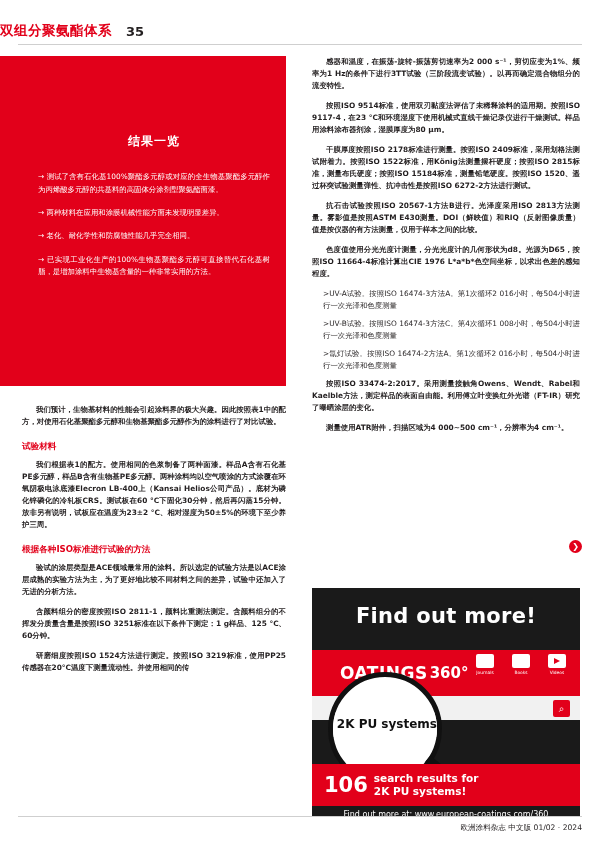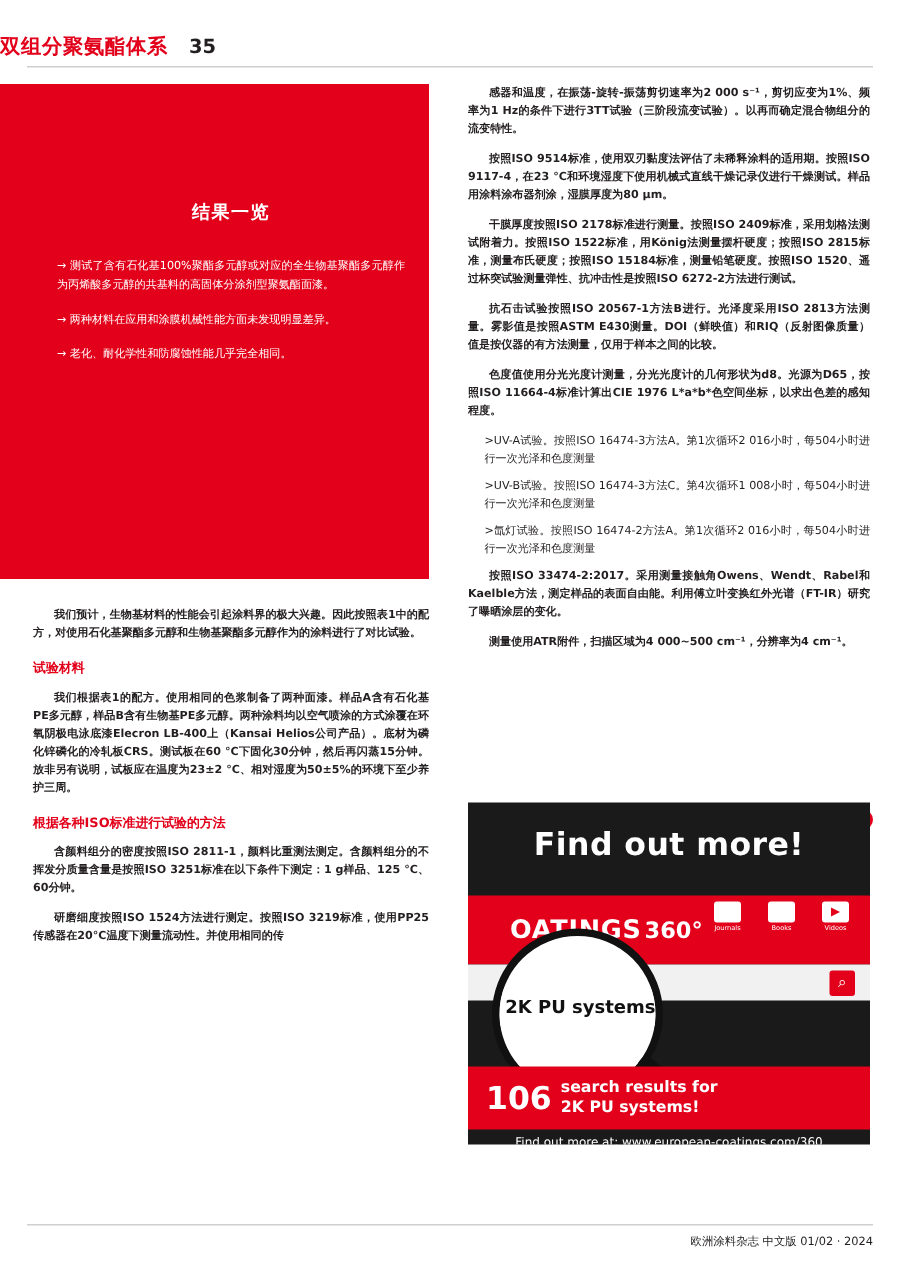--- a/index.html
+++ b/index.html
@@ -119,21 +119,21 @@
     color: #fff;
     font-size: 8px;
     line-height: 13px;
     text-align: center;
   }
 
   
   .ad {
     position: absolute;
     left: 312px;
-    top: 535px;
+    top: 588px;
     width: 268px;
     height: 228px;
     background: #1a1a1a;
     color: #ffffff;
     box-sizing: border-box;
     overflow: hidden;
   }
   .ad-title {
     text-align: center;
     font-size: 21px;
@@ -328,28 +328,30 @@
 
   <div class="bleed"></div>
 
   <div class="col col-left">
 
     <div class="redbox">
       <div class="redbox-title">结果一览</div>
       <p>→ 测试了含有石化基100%聚酯多元醇或对应的全生物基聚酯多元醇作为丙烯酸多元醇的共基料的高固体分涂剂型聚氨酯面漆。</p>
       <p>→ 两种材料在应用和涂膜机械性能方面未发现明显差异。</p>
       <p>→ 老化、耐化学性和防腐蚀性能几乎完全相同。</p>
+      <p>→ 已实现工业化生产的100%生物基聚酯多元醇可直接替代石化基树脂，是增加涂料中生物基含量的一种非常实用的方法。</p>
     </div>
 
     <p class="para">我们预计，生物基材料的性能会引起涂料界的极大兴趣。因此按照表1中的配方，对使用石化基聚酯多元醇和生物基聚酯多元醇作为的涂料进行了对比试验。</p>
 
     <div class="subhead">试验材料</div>
     <p class="para">我们根据表1的配方。使用相同的色浆制备了两种面漆。样品A含有石化基PE多元醇，样品B含有生物基PE多元醇。两种涂料均以空气喷涂的方式涂覆在环氧阴极电泳底漆Elecron LB-400上（Kansai Helios公司产品）。底材为磷化锌磷化的冷轧板CRS。测试板在60 °C下固化30分钟，然后再闪蒸15分钟。放非另有说明，试板应在温度为23±2 °C、相对湿度为50±5%的环境下至少养护三周。</p>
 
     <div class="subhead">根据各种ISO标准进行试验的方法</div>
+    <p class="para">验试的涂层类型是ACE领域最常用的涂料。所以选定的试验方法是以ACE涂层成熟的实验方法为主，为了更好地比较不同材料之间的差异，试验中还加入了无进的分析方法。</p>
     <p class="para">含颜料组分的密度按照ISO 2811-1，颜料比重测法测定。含颜料组分的不挥发分质量含量是按照ISO 3251标准在以下条件下测定：1 g样品、125 °C、60分钟。</p>
     <p class="para">研磨细度按照ISO 1524方法进行测定。按照ISO 3219标准，使用PP25传感器在20°C温度下测量流动性。并使用相同的传</p>
   </div>
 
   <div class="col col-right">
     <p class="para noindent">感器和温度，在振荡-旋转-振荡剪切速率为2 000 s⁻¹，剪切应变为1%、频率为1 Hz的条件下进行3TT试验（三阶段流变试验）。以再而确定混合物组分的流变特性。</p>
     <p class="para">按照ISO 9514标准，使用双刃黏度法评估了未稀释涂料的适用期。按照ISO 9117-4，在23 °C和环境湿度下使用机械式直线干燥记录仪进行干燥测试。样品用涂料涂布器剂涂，湿膜厚度为80 µm。</p>
     <p class="para">干膜厚度按照ISO 2178标准进行测量。按照ISO 2409标准，采用划格法测试附着力。按照ISO 1522标准，用König法测量摆杆硬度；按照ISO 2815标准，测量布氏硬度；按照ISO 15184标准，测量铅笔硬度。按照ISO 1520、遥过杯突试验测量弹性、抗冲击性是按照ISO 6272-2方法进行测试。</p>
     <p class="para">抗石击试验按照ISO 20567-1方法B进行。光泽度采用ISO 2813方法测量。雾影值是按照ASTM E430测量。DOI（鲜映值）和RIQ（反射图像质量）值是按仪器的有方法测量，仅用于样本之间的比较。</p>
     <p class="para">色度值使用分光光度计测量，分光光度计的几何形状为d8。光源为D65，按照ISO 11664-4标准计算出CIE 1976 L*a*b*色空间坐标，以求出色差的感知程度。</p>

